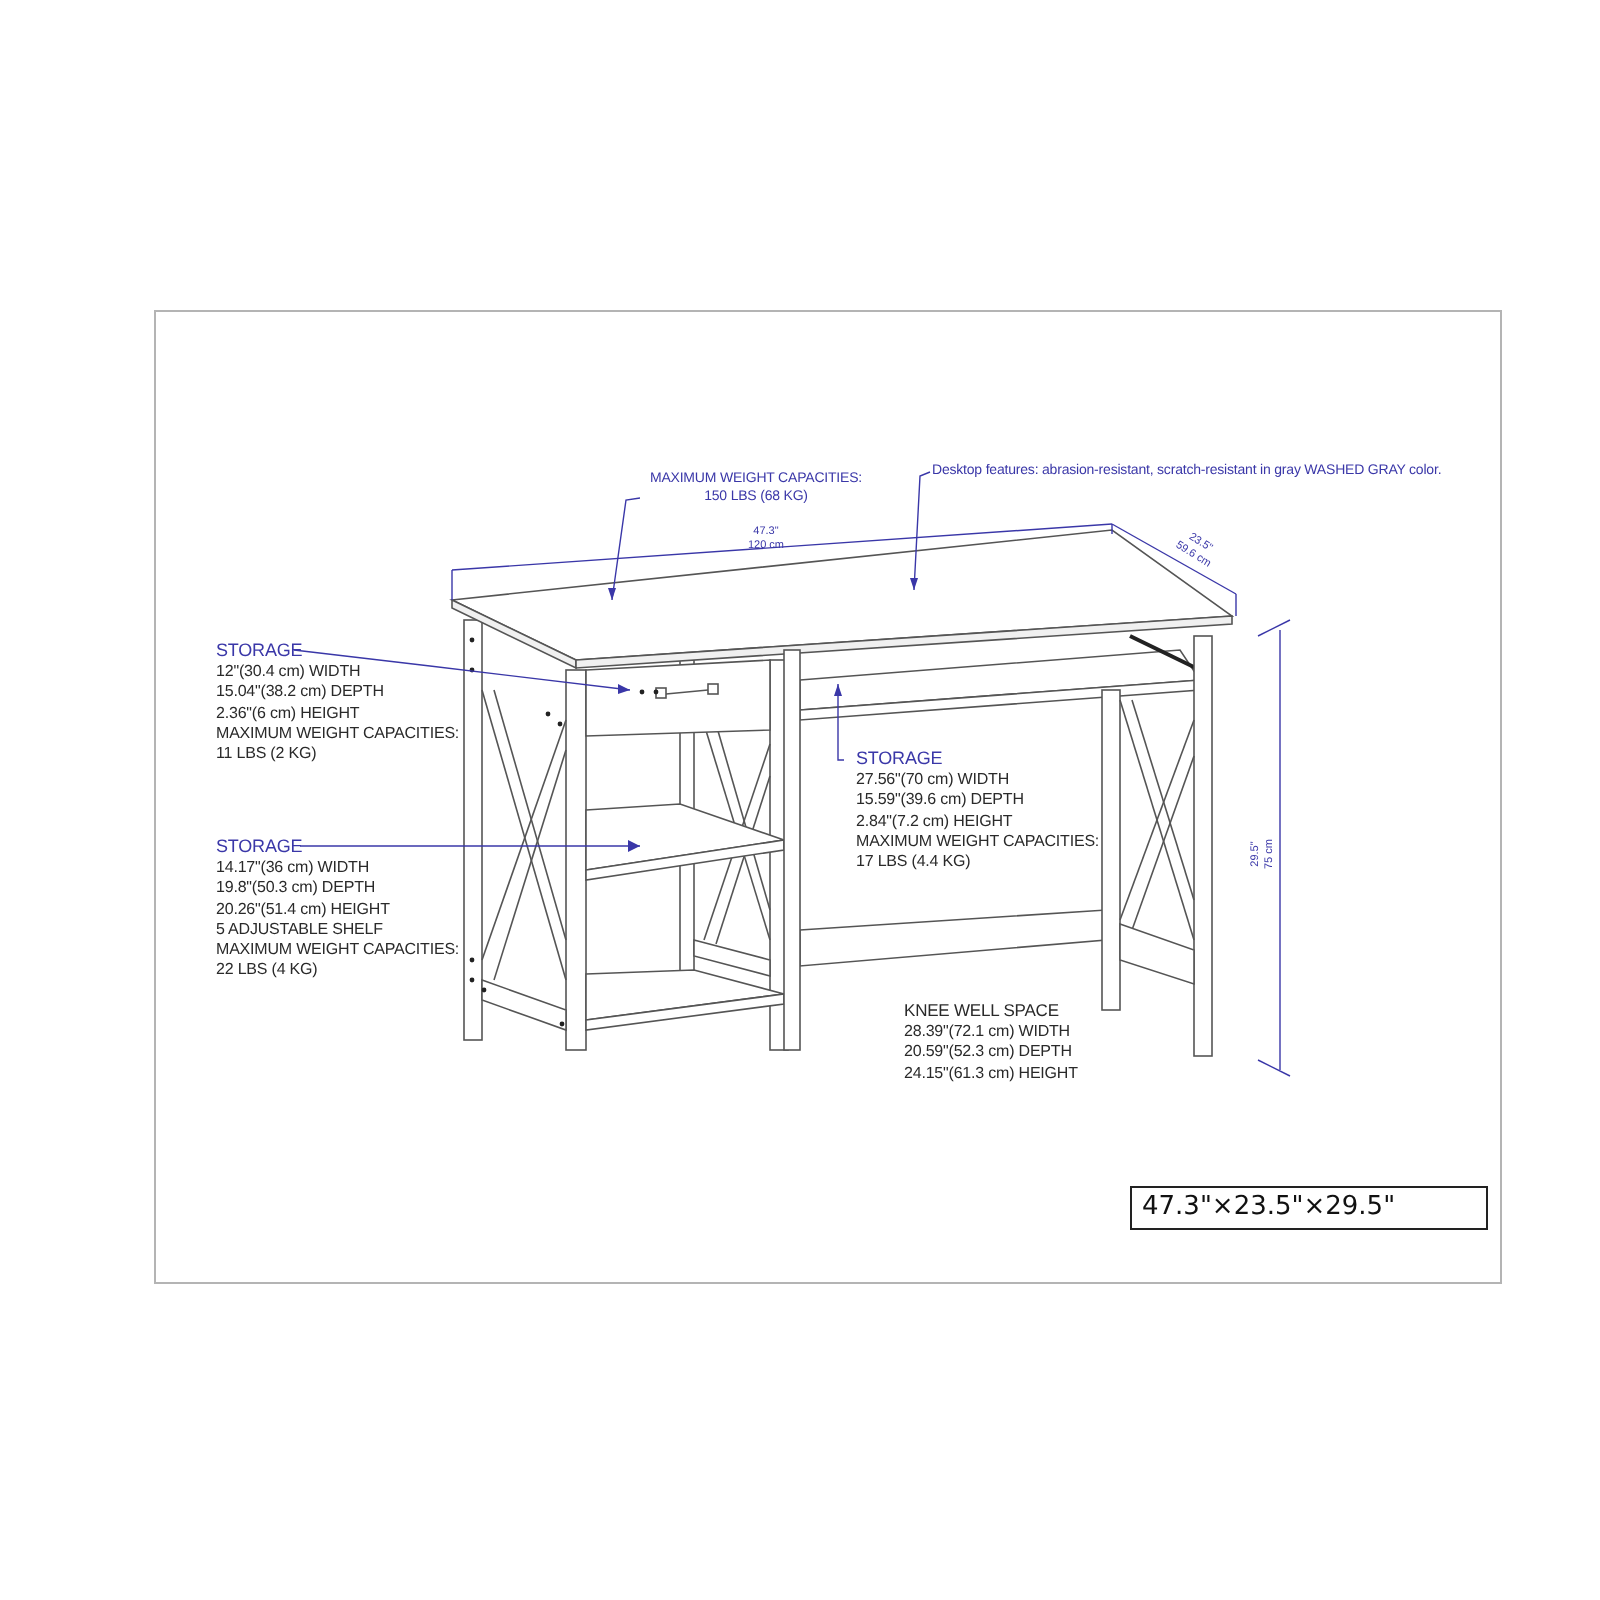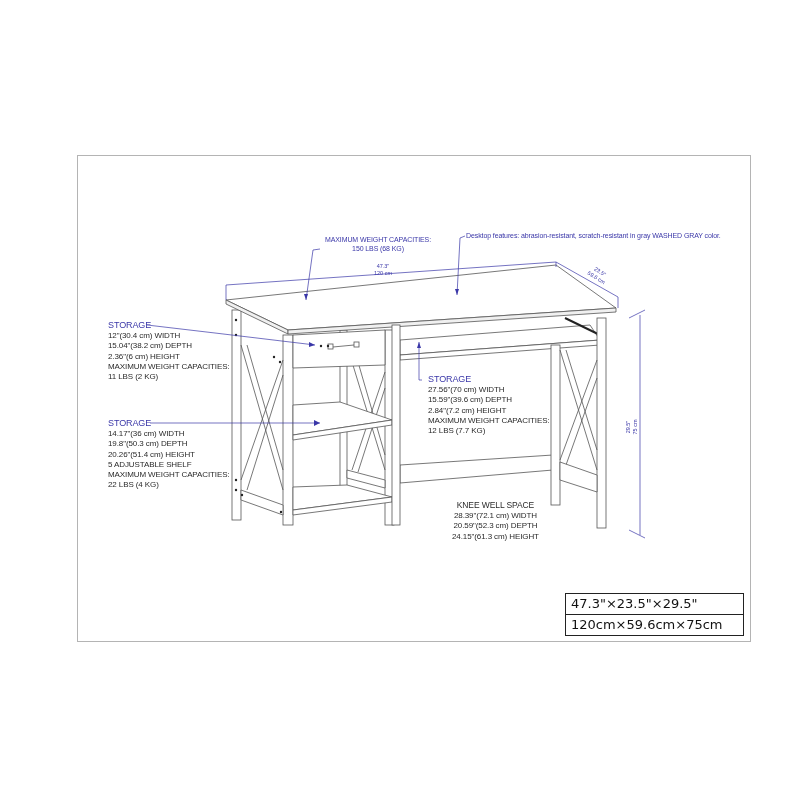--- a/index.html
+++ b/index.html
@@ -150,26 +150,25 @@
   <div>MAXIMUM WEIGHT CAPACITIES:</div>
   <div>22 LBS (4 KG)</div>
 </div>
 
 <div class="lbl" style="left:428px; top:374px;">
   <div class="title">STORAGE</div>
   <div>27.56"(70 cm) WIDTH</div>
   <div>15.59"(39.6 cm) DEPTH</div>
   <div>2.84"(7.2 cm) HEIGHT</div>
   <div>MAXIMUM WEIGHT CAPACITIES:</div>
-  <div>12 LBS (7.7 KG)</div>
+  <div>17 LBS (4.4 KG)</div>
 </div>
 
-<div class="lbl" style="left:452px; top:500px;text-align:center;">
+<div class="lbl" style="left:452px; top:500px;">
   <div style="font-size:8.5px; line-height:11px;">KNEE WELL SPACE</div>
   <div>28.39"(72.1 cm) WIDTH</div>
   <div>20.59"(52.3 cm) DEPTH</div>
   <div>24.15"(61.3 cm) HEIGHT</div>
 </div>
 
 <div class="sizebox">
   <div class="row">47.3"×23.5"×29.5"</div>
-  <div class="row">120cm×59.6cm×75cm</div>
 </div>
 
 </body></html>

